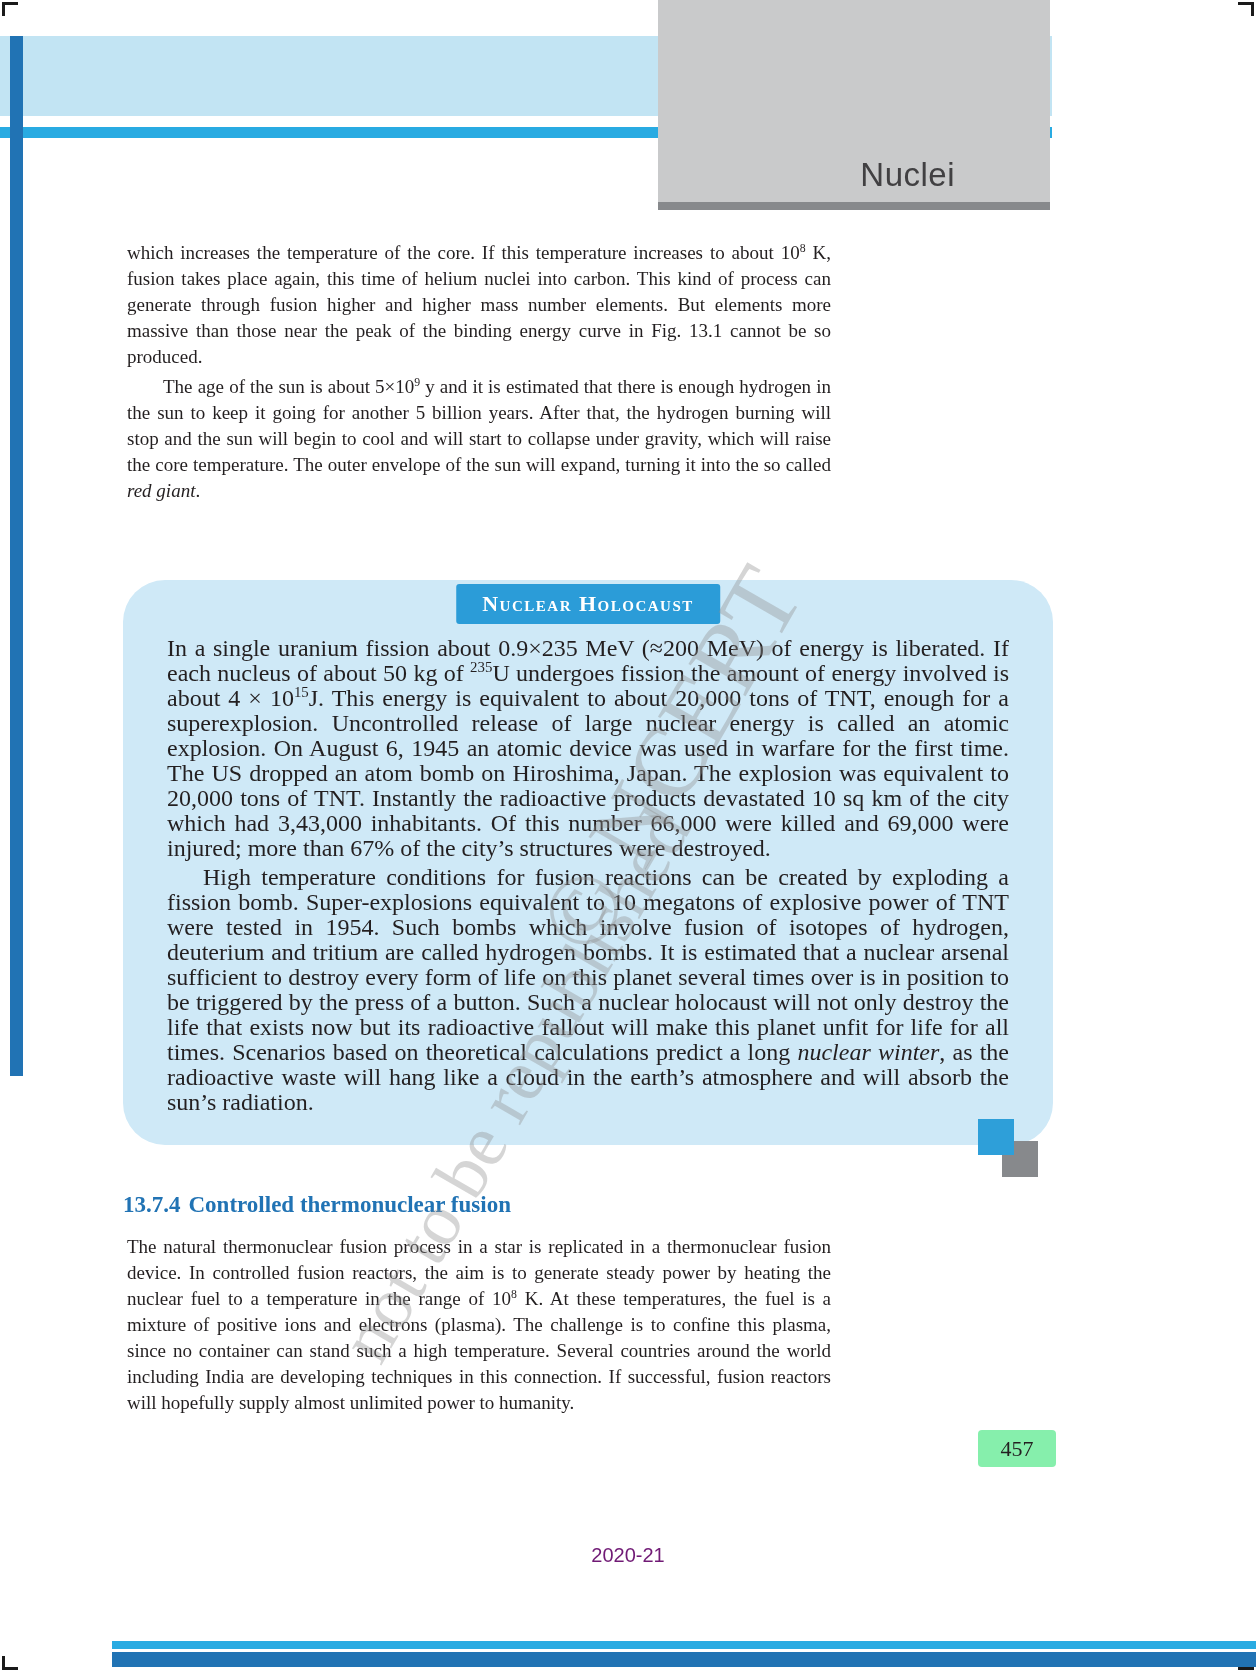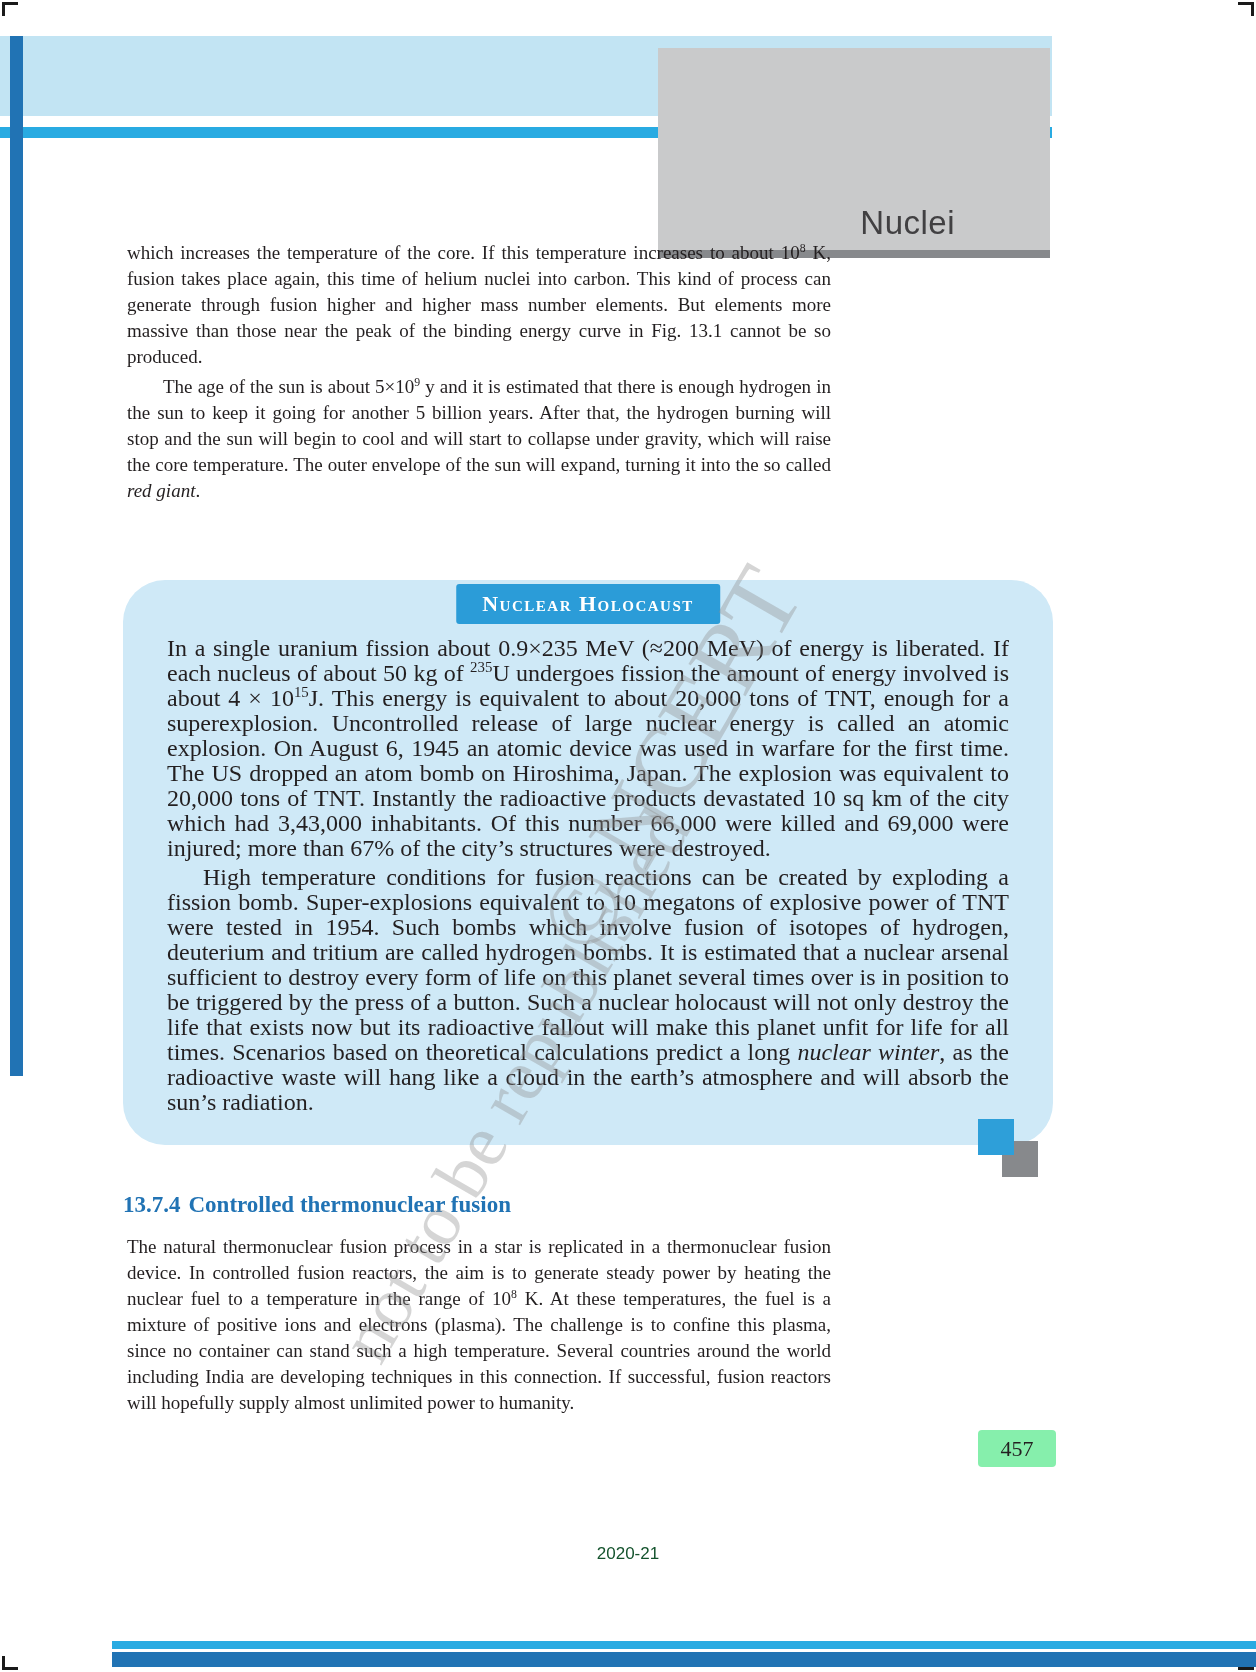--- a/index.html
+++ b/index.html
@@ -20,21 +20,20 @@
   .left-bar   { position: absolute; left: 10px; top: 36px; width: 13px; height: 1040px; background: #2173b4; }
   .stripe-bottom { position: absolute; left: 112px; right: 0; top: 1641px; height: 8px;  background: #29abe2; }
   .bar-bottom    { position: absolute; left: 112px; right: 0; top: 1652px; height: 15px; background: #2173b4; }
 
   
   .header-box {
     position: absolute; left: 658px; top: 0; width: 392px; height: 210px;
     background: #c9cacb; border-bottom: 8px solid #87898c;
     display: flex; align-items: flex-end; justify-content: flex-end;
     padding: 0 95px 8px 0;
-    margin-top: 48px;
   }
   .header-title {
     font-family: "Liberation Sans", sans-serif;
     font-size: 33px; color: #414042; letter-spacing: 0.5px;
   }
 
   
   .crop { position: absolute; width: 16px; height: 14px; }
   .crop.tl { left: 2px;  top: 2px;    border-left: 3px solid #1a1a1a;  border-top: 3px solid #1a1a1a; }
   .crop.tr { right: 2px; top: 2px;    border-right: 3px solid #1a1a1a; border-top: 3px solid #1a1a1a; }
@@ -76,21 +75,21 @@
   
   .pagenum {
     position: absolute; left: 978px; top: 1430px; width: 78px; height: 37px;
     background: #86efac; border-radius: 4px;
     display: flex; align-items: center; justify-content: center;
     font-size: 22px; color: #231f20;
   }
   .edition {
     position: absolute; left: 0; right: 0; top: 1544px;
     text-align: center; font-family: "Liberation Sans", sans-serif;
-    font-size: 17px; color: #14532d;
+    font-size: 20px; color: #701a75;
   }
 
   
   .wm {
     position: absolute; white-space: nowrap; z-index: 6; pointer-events: none;
     font-family: "Liberation Serif", serif; color: rgba(145,145,145,0.38);
   }
   .wm1 { left: 670px; top: 760px;  font-size: 100px; transform: translate(-50%,-50%) rotate(-60deg); }
   .wm2 { left: 515px; top: 1085px; font-size: 74px;  transform: translate(-50%,-50%) rotate(-60deg); }
 </style>

